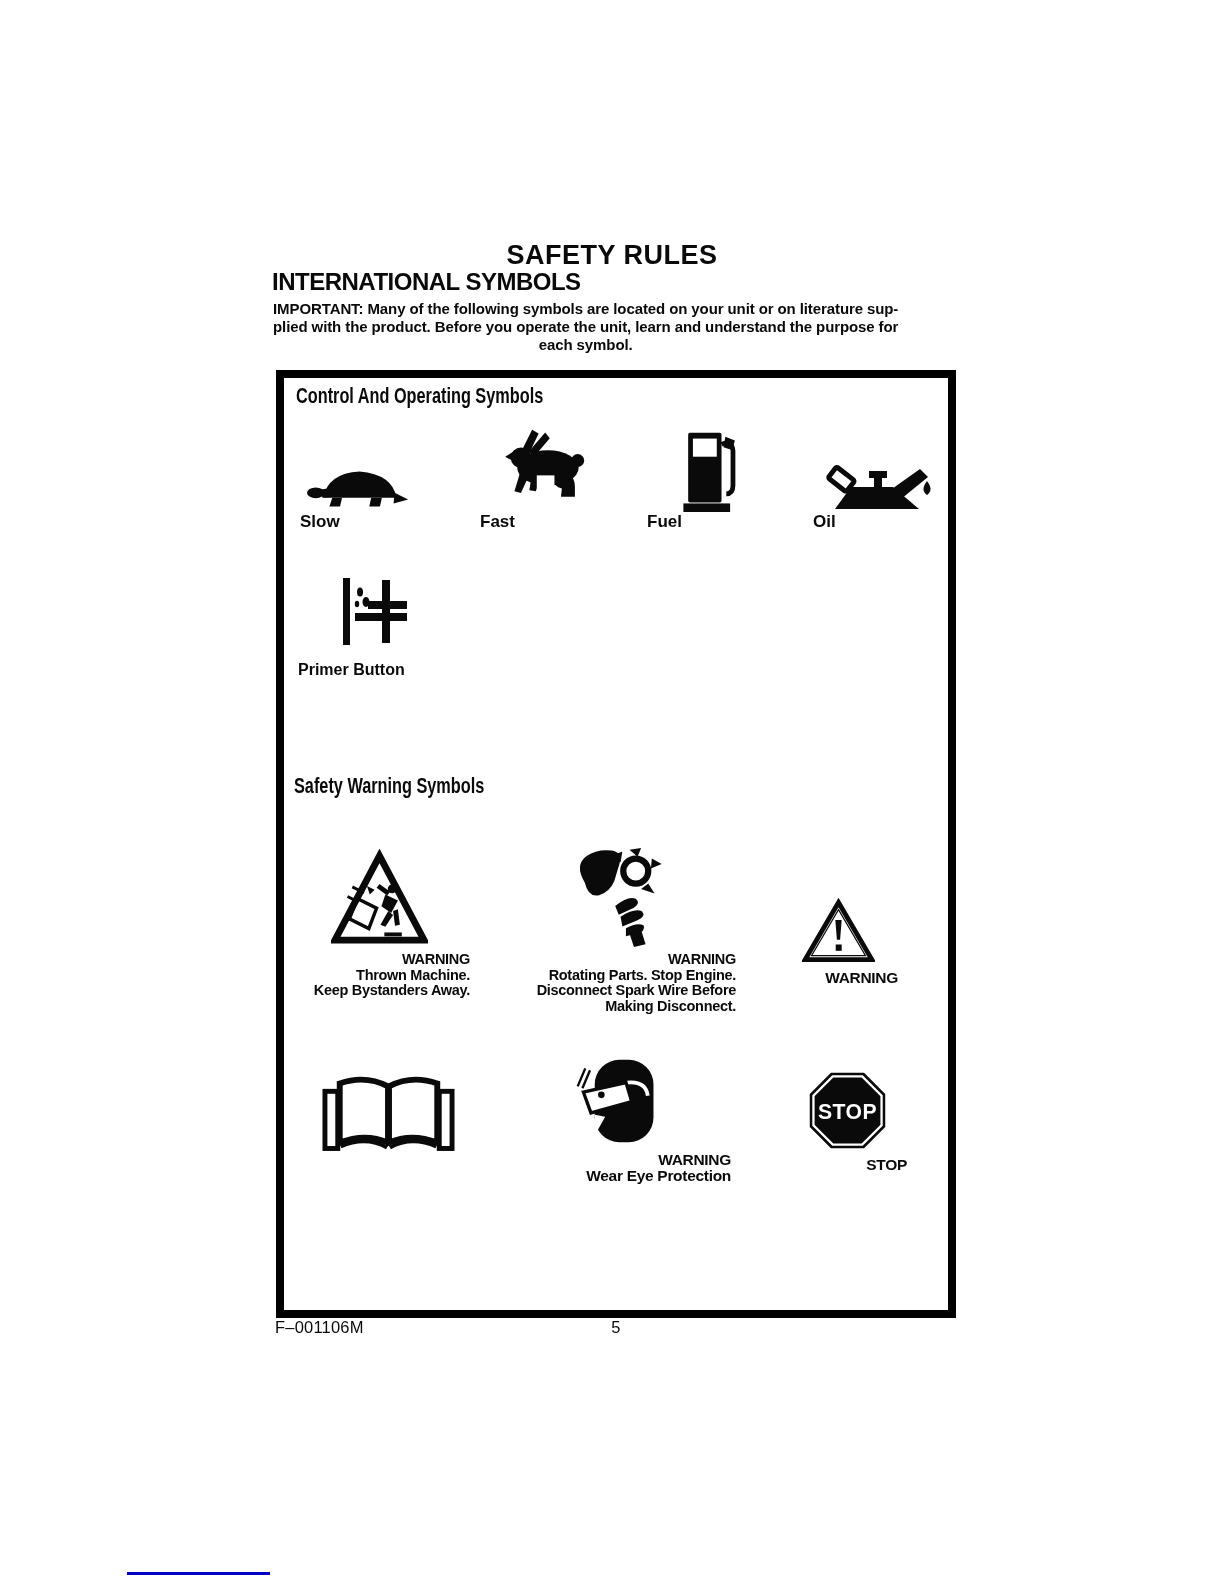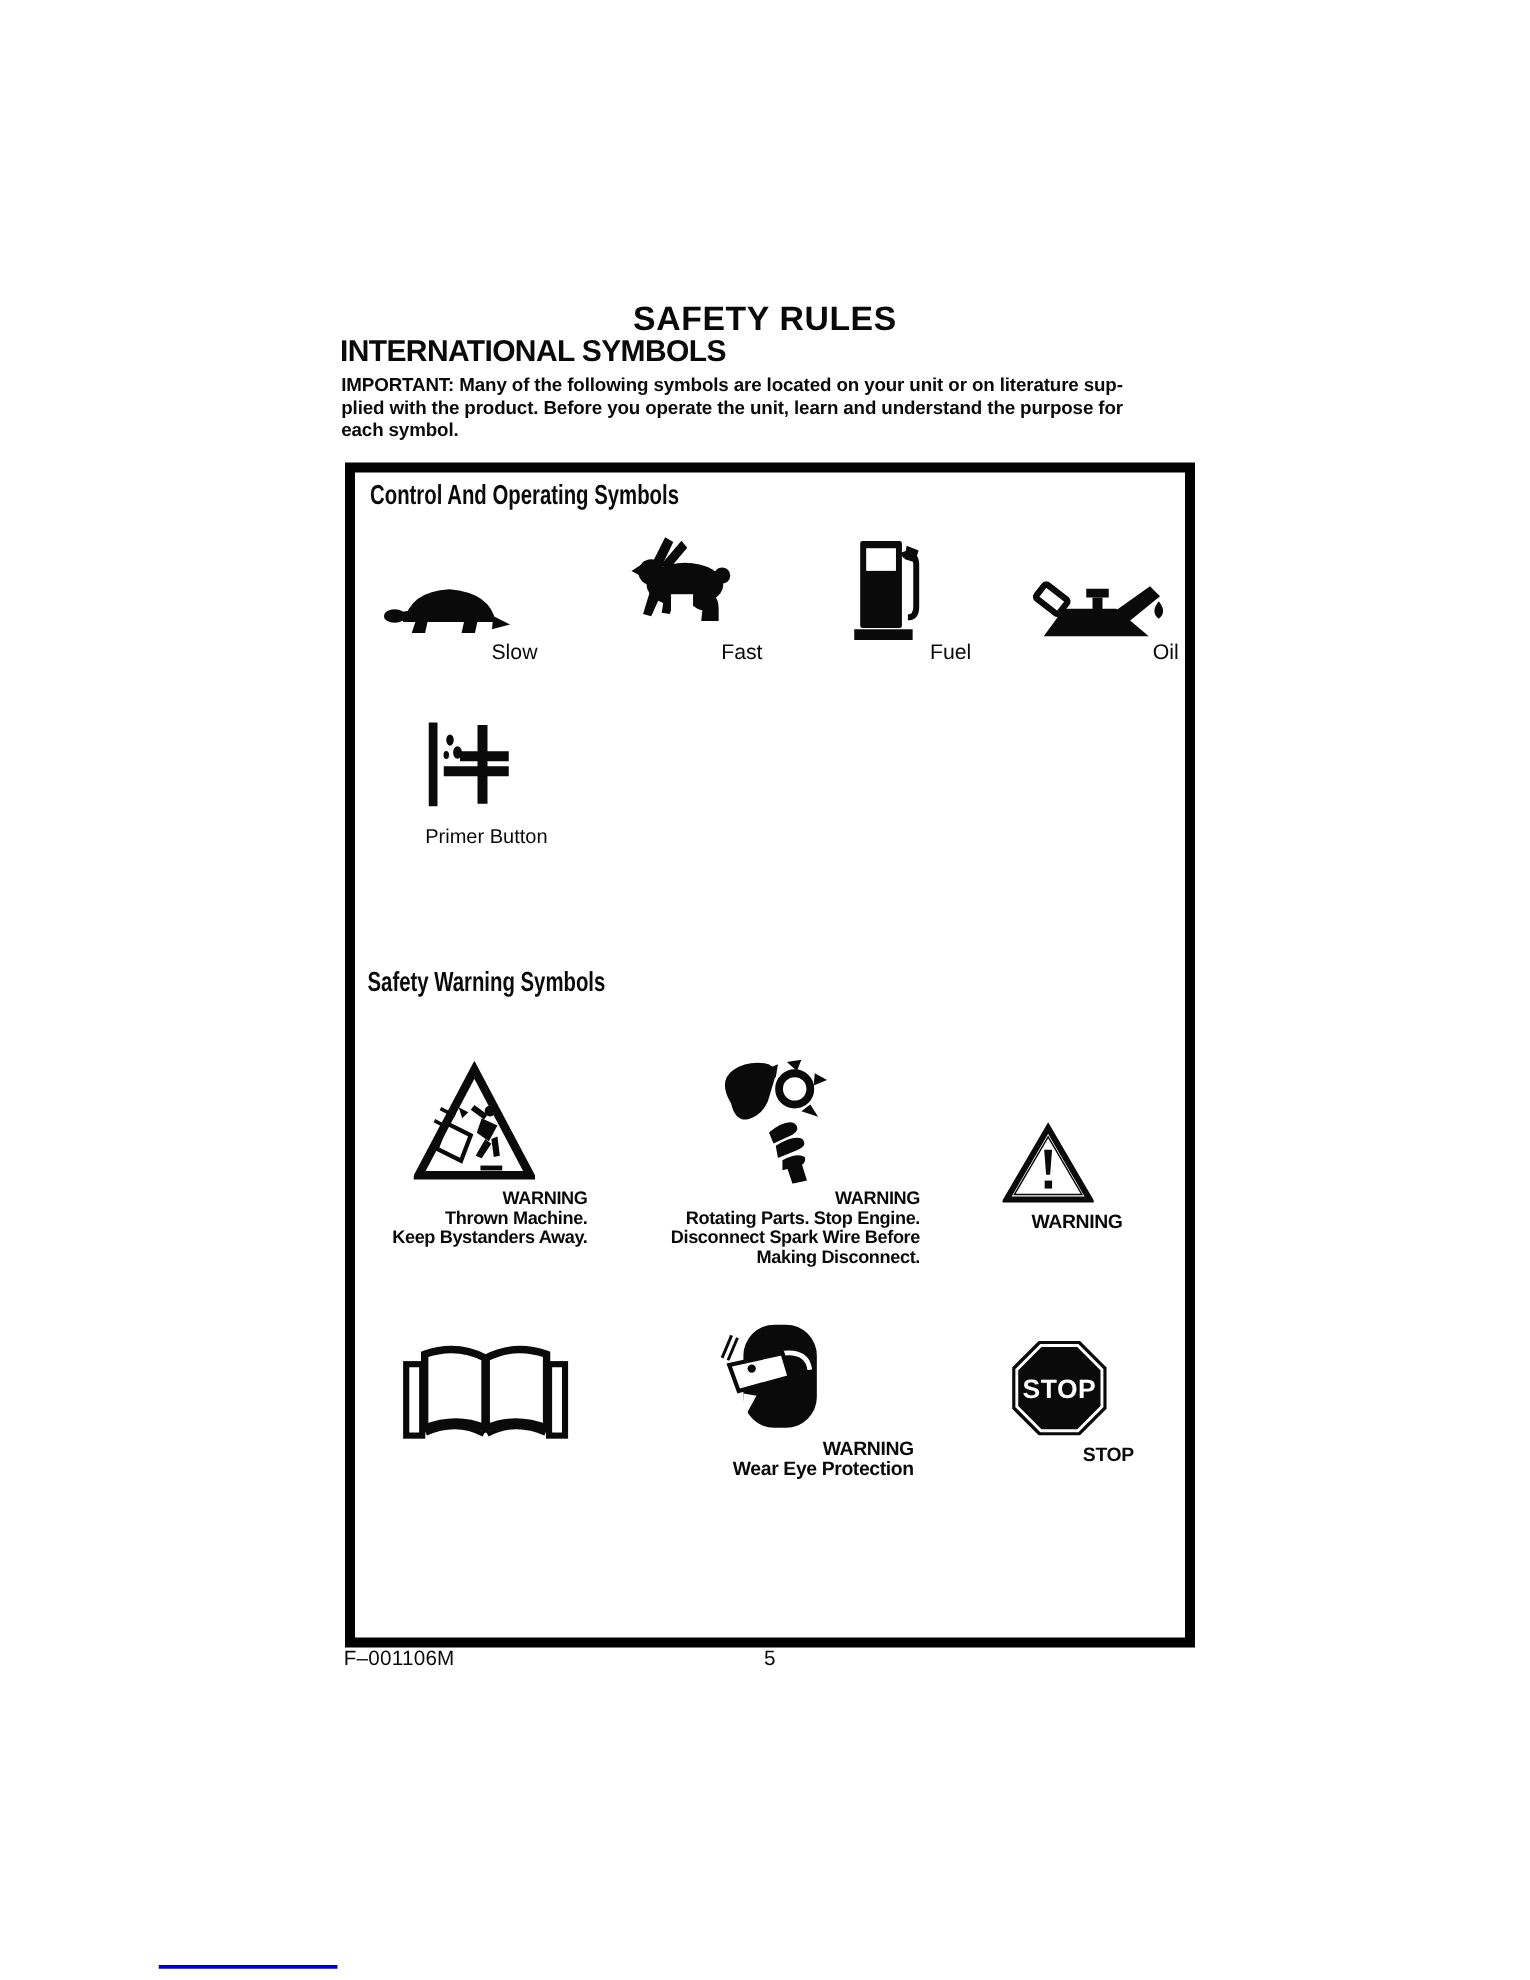--- a/index.html
+++ b/index.html
@@ -5,36 +5,36 @@
   html,body{margin:0;padding:0;background:#ffffff;}
   .page{position:relative;width:1224px;height:1584px;background:#ffffff;
         font-family:"Liberation Sans",sans-serif;color:#0a0a0a;overflow:hidden;}
   .abs{position:absolute;}
   .page-title{font-size:27px;font-weight:bold;text-align:center;letter-spacing:.5px;}
   .page-subtitle{font-size:24px;font-weight:bold;letter-spacing:-.5px;white-space:nowrap;}
   .intro-line{font-size:15px;font-weight:bold;line-height:18px;letter-spacing:-.1px;white-space:nowrap;}
   .symbols-box{border:8px solid #000000;}
   .sect{font-size:22px;font-weight:bold;white-space:nowrap;
         transform:scaleX(.74);transform-origin:0 0;}
-  .lbl{font-weight:normal;font-size:17px;text-align:right;white-space:nowrap;}
+  .lbl{font-weight:bold;font-size:17px;text-align:left;white-space:nowrap;}
   .cap{text-align:right;font-weight:bold;font-size:14.5px;line-height:15.5px;letter-spacing:-.3px;}
   .cap div{white-space:nowrap;}
   .footer-text{font-size:16.5px;letter-spacing:.2px;}
   .scan-line{background:#0000c8;}
   svg{display:block;}
 </style>
 </head>
 <body>
 
 <div class="page">
 
   <div class="abs page-subtitle" style="left:272px;top:268px;">INTERNATIONAL SYMBOLS</div>
   <div class="abs page-title" style="left:276px;top:240px;width:672px;">SAFETY RULES</div>
 
-  <div class="abs" style="left:273px;top:300px;">
+  <div class="abs" style="left:273px;top:300px;text-align:center;">
     <div class="intro-line">IMPORTANT: Many of the following symbols are located on your unit or on literature sup-</div>
     <div class="intro-line">plied with the product. Before you operate the unit, learn and understand the purpose for</div>
     <div class="intro-line">each symbol.</div>
   </div>
 
   <div class="abs symbols-box" style="left:276px;top:370px;width:664px;height:932px;">
 
     <div class="abs sect" style="left:12px;top:5px;">Control And Operating Symbols</div>
 
     <svg class="abs" style="left:23px;top:84px;" width="107" height="46" viewBox="0 0 110 46" fill="#0a0a0a">

